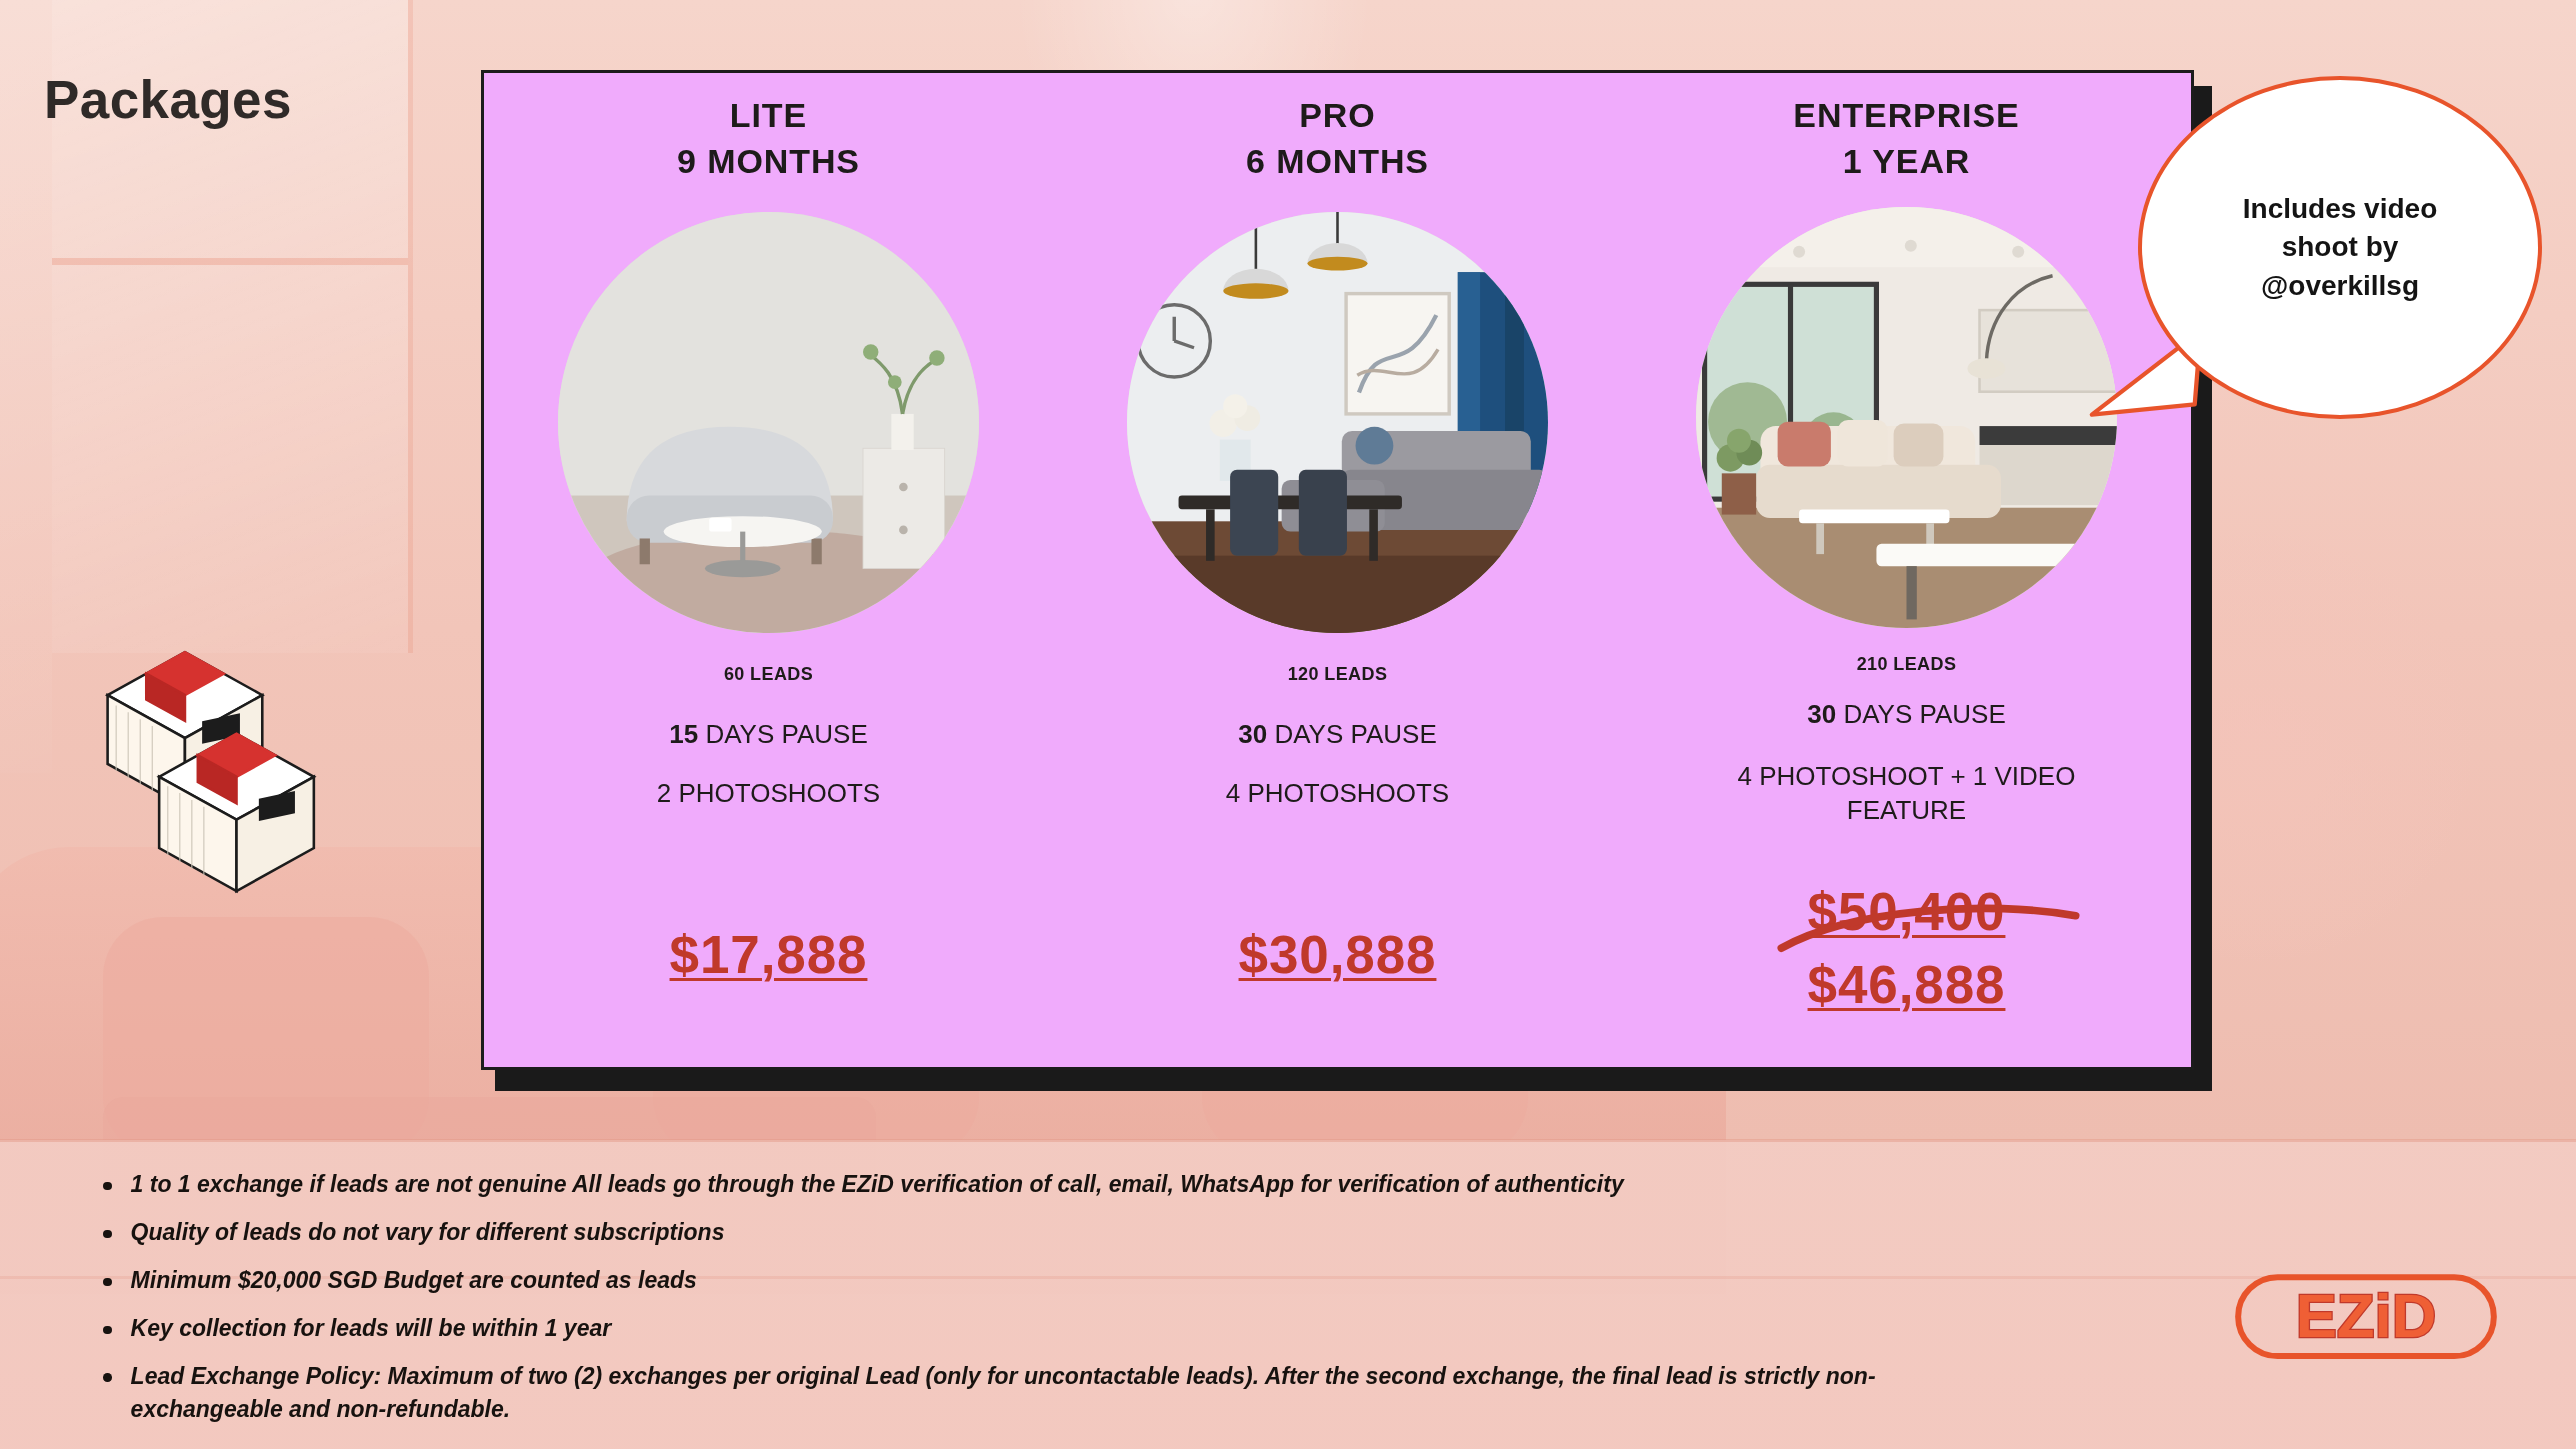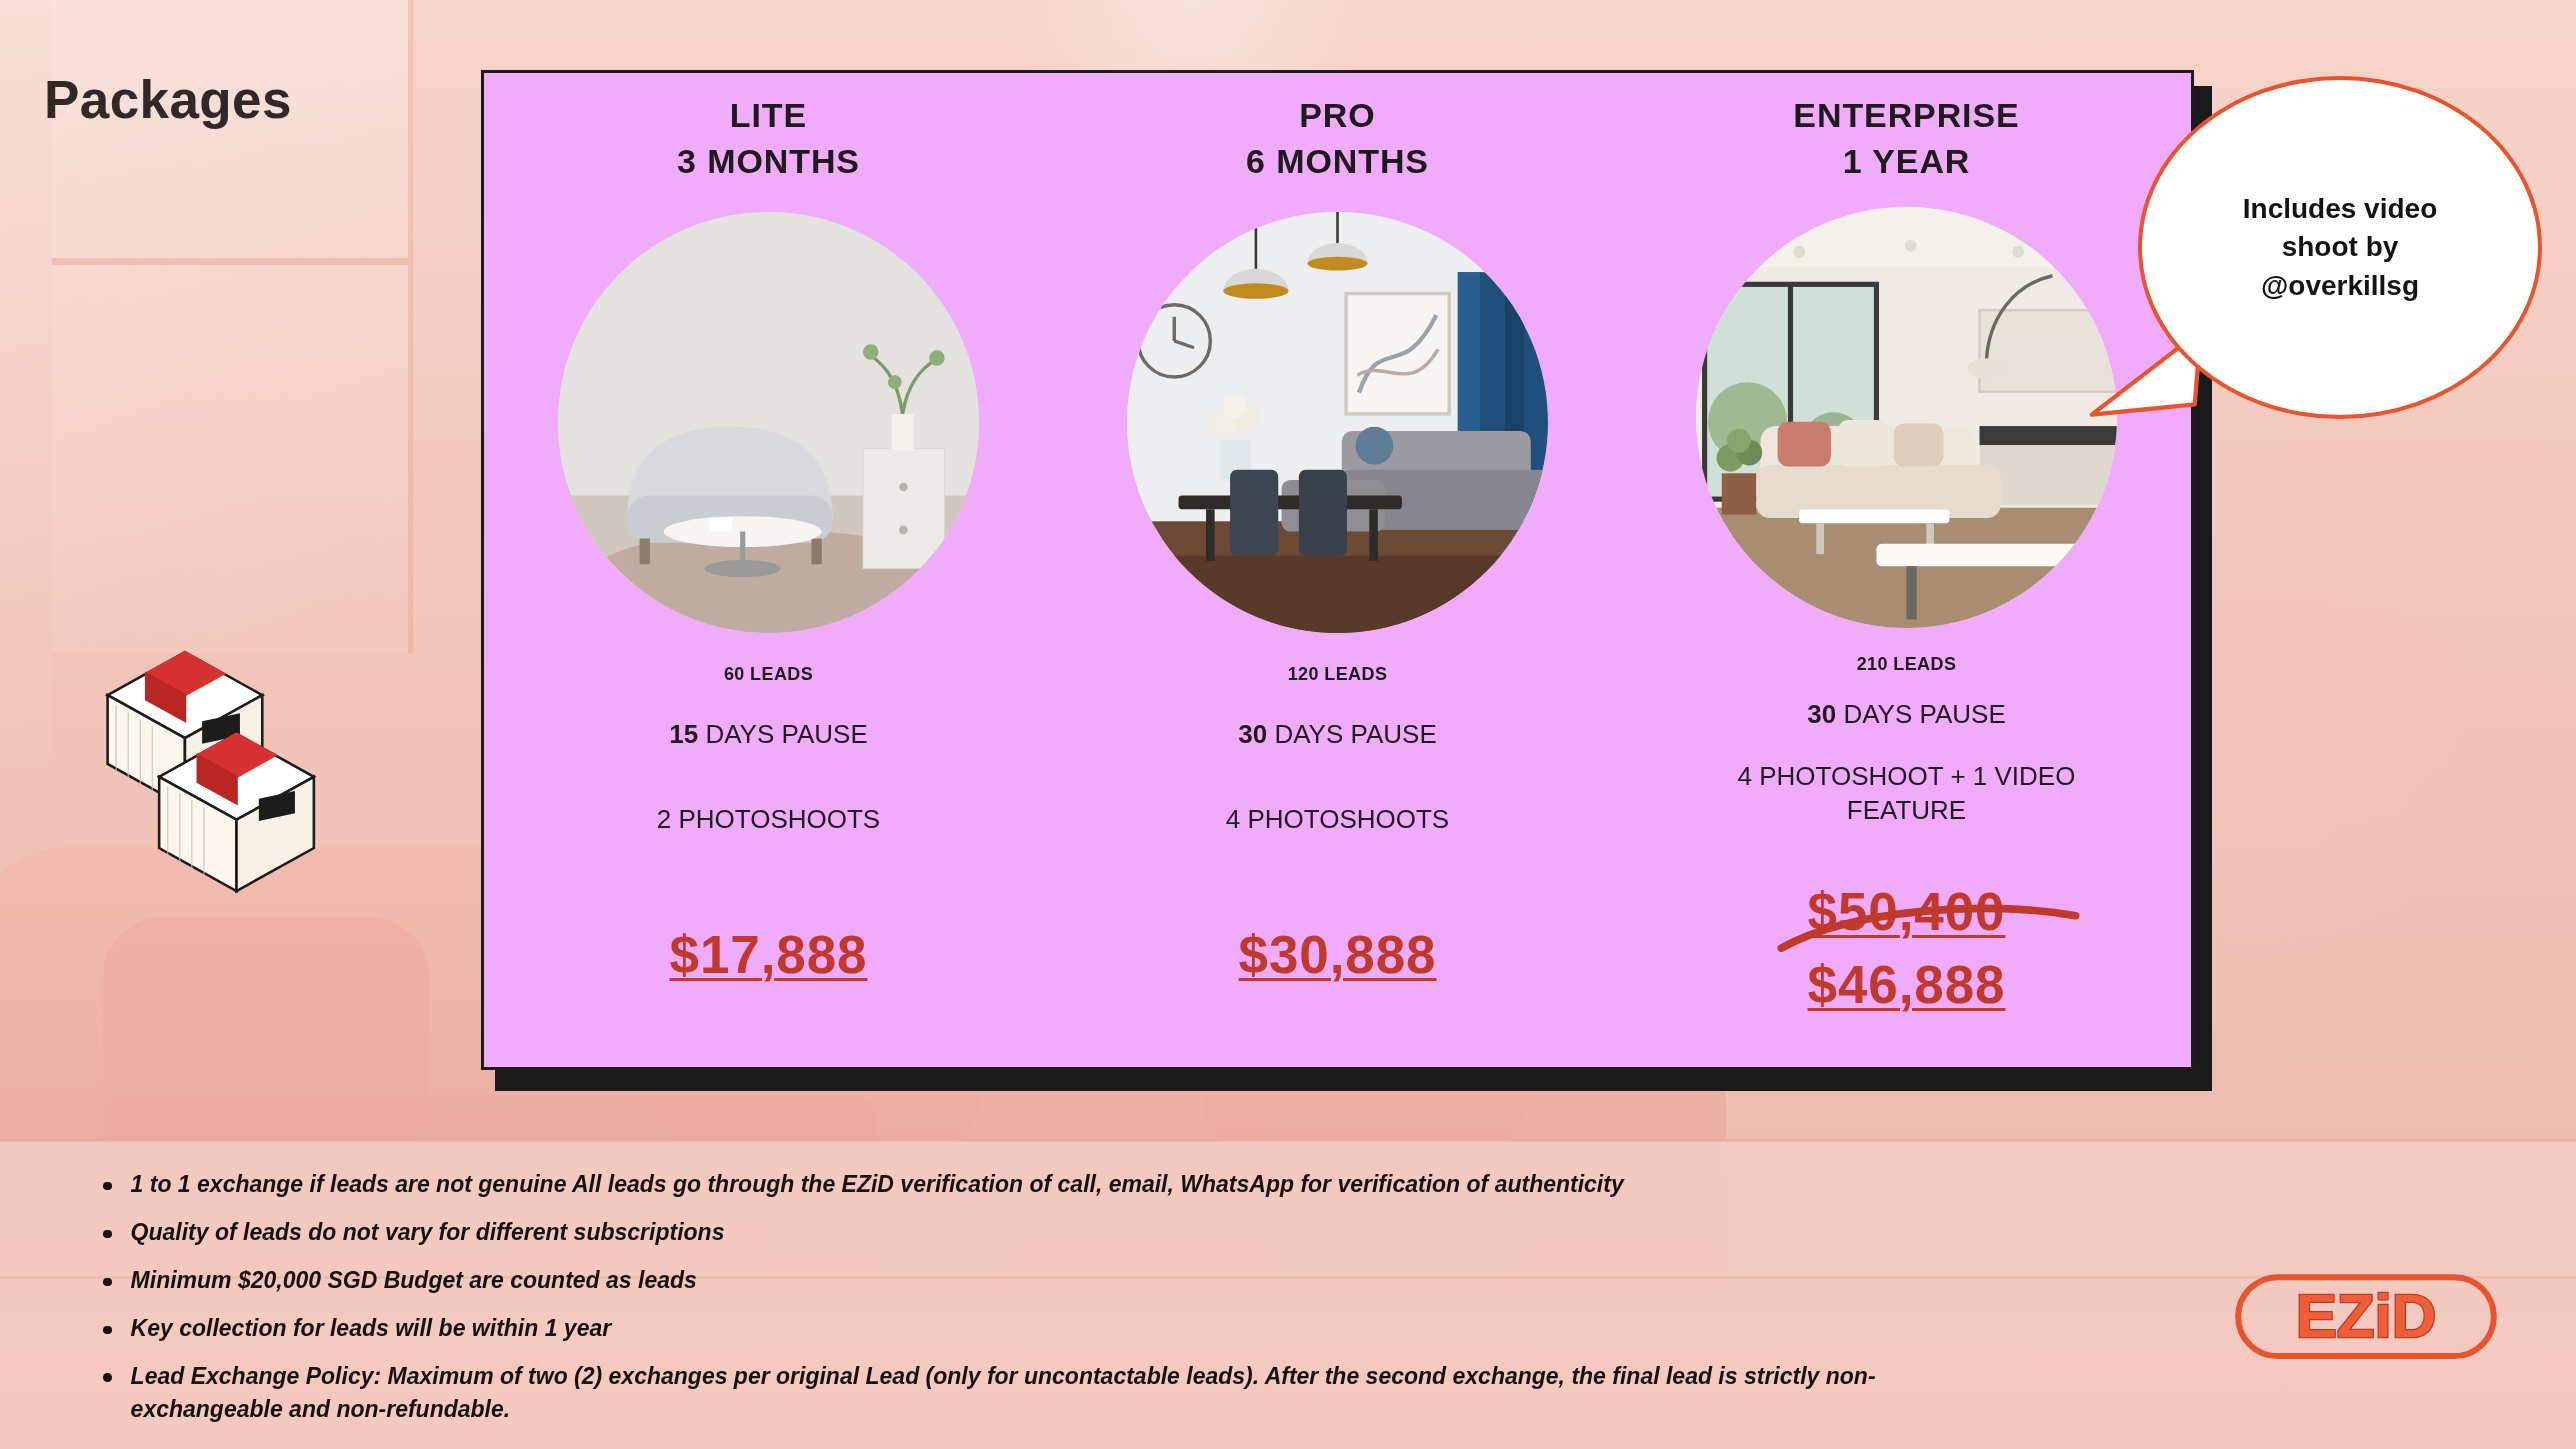--- a/index.html
+++ b/index.html
@@ -163,21 +163,21 @@
     color: #1e1b1a;
     letter-spacing: 0.4px;
   }
   .pause {
     margin-top: 34px;
     font-size: 26px;
     color: #1e1b1a;
   }
   .pause b { font-weight: bold; }
   .shoots {
-    margin-top: 52px;
+    margin-top: 26px;
     font-size: 26px;
     color: #1e1b1a;
     text-align: center;
     line-height: 1.32;
     max-width: 361px;
   }
 
   .price-wrap {
     margin-top: auto;
     margin-bottom: 82px;
@@ -326,21 +326,21 @@
     </g>
   </svg>
 </div>
 
 <div class="card-shadow"></div>
 <div class="card">
   <div class="cols">
 
     <div class="col lite">
       <div class="pkg-name">LITE</div>
-      <div class="pkg-dur">3 MONTHS</div>
+      <div class="pkg-dur">9 MONTHS</div>
       <div class="photo">
         <svg viewBox="0 0 490 490" xmlns="http://www.w3.org/2000/svg">
           <rect width="490" height="490" fill="#e3e2de"></rect>
           <rect y="330" width="490" height="160" fill="#cfc6bd"></rect>
           <ellipse cx="250" cy="430" rx="220" ry="60" fill="#b08a7c" opacity="0.45"></ellipse>
 
           <path d="M80 360 Q80 250 200 250 Q320 250 320 360 Z" fill="#d7d9dc"></path>
           <rect x="80" y="330" width="240" height="55" rx="26" fill="#c9ccd0"></rect>
           <rect x="95" y="380" width="12" height="30" fill="#8d7a6c"></rect>
           <rect x="295" y="380" width="12" height="30" fill="#8d7a6c"></rect>

